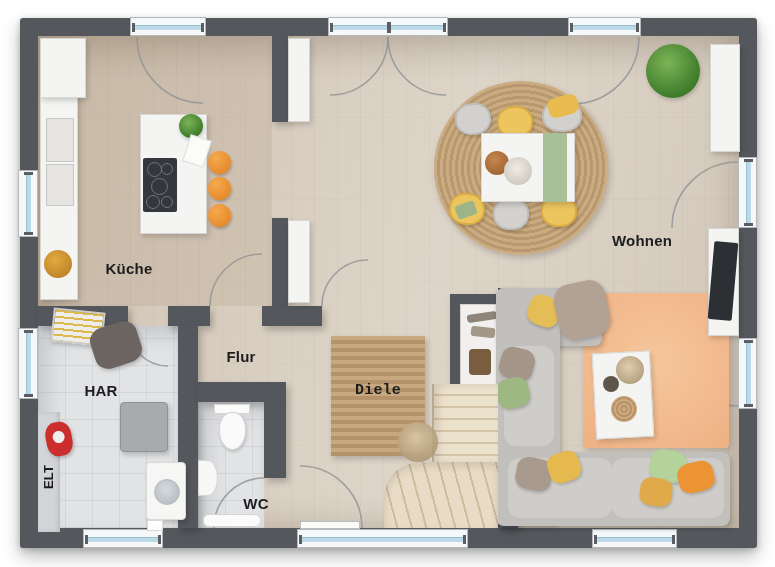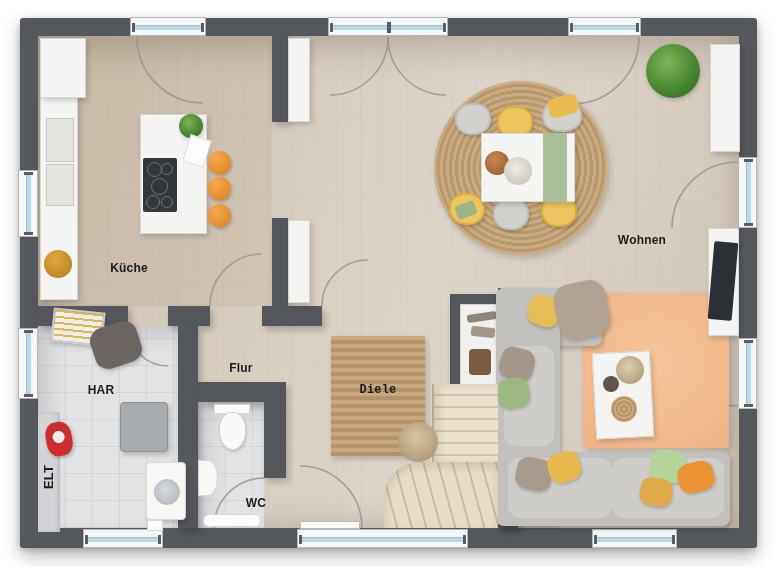--- a/index.html
+++ b/index.html
@@ -37,21 +37,21 @@
   
   .white-f{background:#f4f4f2;border:1px solid #d7d6d3;box-sizing:border-box;box-shadow:2px 3px 5px rgba(0,0,0,.16);}
   .pillow{border-radius:35%;box-shadow:1px 2px 3px rgba(0,0,0,.18);}
   .chair{width:36px;height:32px;border-radius:46%;box-sizing:border-box;box-shadow:1px 2px 3px rgba(0,0,0,.18);}
   .chair.gray{background:#d2d1ce;border:2px solid #bfbebb;}
   .chair.yellow{background:#ecc55e;border:2px solid #d9ad43;}
   .stool{width:23px;height:23px;border-radius:50%;background:radial-gradient(circle at 35% 30%,#f5a94e,#e07f1f);box-shadow:1px 2px 3px rgba(0,0,0,.22);}
   .plant{border-radius:50%;background:radial-gradient(circle at 40% 35%,#7cb457,#3e7c2a 70%);box-shadow:1px 2px 4px rgba(0,0,0,.2);}
   .plant-dry{border-radius:50%;background:radial-gradient(circle at 45% 40%,#dcc9a8,#ad9774 75%);opacity:.9;}
   
-  .room-label{transform:translate(-50%,-50%);font-size:12px;font-weight:bold;color:#1d1d1f;letter-spacing:.2px;white-space:nowrap;}
+  .room-label{transform:translate(-50%,-50%);font-size:15px;font-weight:bold;color:#1d1d1f;letter-spacing:.2px;white-space:nowrap;}
   .room-label.small{font-size:13px;}
   .room-label.vert{transform:translate(-50%,-50%) rotate(-90deg);}
 </style>
 </head>
 <body>
 
 <div class="canvas">
 
   <div class="abs outer-wall"></div>
   <div class="abs floor"></div>
@@ -220,19 +220,19 @@
     <span style="position:absolute;left:7px;top:9px;width:12px;height:12px;border-radius:50%;background:#efefef;"></span>
   </div>
   <div class="abs" style="left:120px;top:402px;width:48px;height:50px;background:#a7abae;border:1px solid #8f9396;border-radius:4px;box-sizing:border-box;box-shadow:2px 3px 5px rgba(0,0,0,.2);"></div>
   <div class="abs" style="left:146px;top:462px;width:40px;height:58px;background:#f6f6f5;border:1px solid #d9d9d8;border-radius:4px;box-sizing:border-box;box-shadow:2px 3px 5px rgba(0,0,0,.18);">
     <span style="position:absolute;left:7px;top:16px;width:26px;height:26px;border-radius:50%;background:radial-gradient(circle at 45% 40%,#d6dbdf,#aeb4b8);border:1px solid #b6babd;box-sizing:border-box;"></span>
   </div>
   <div class="abs" style="left:147px;top:520px;width:16px;height:11px;background:#ffffff;border:1px solid #d9d9d8;box-sizing:border-box;"></div>
 
   <div class="abs room-label" style="left:129px;top:268px;">Küche</div>
   <div class="abs room-label" style="left:642px;top:240px;">Wohnen</div>
-  <div class="abs room-label" style="left:241px;top:356px;margin-top:12px;">Flur</div>
+  <div class="abs room-label" style="left:241px;top:356px;">Flur</div>
   <div class="abs room-label" style="left:101px;top:390px;">HAR</div>
   <div class="abs room-label" style="left:378px;top:390px;font-family:Liberation Mono, monospace;">Diele</div>
   <div class="abs room-label" style="left:256px;top:503px;">WC</div>
   <div class="abs room-label small vert" style="left:48px;top:477px;">ELT</div>
 
 </div>
 
 </body></html>

